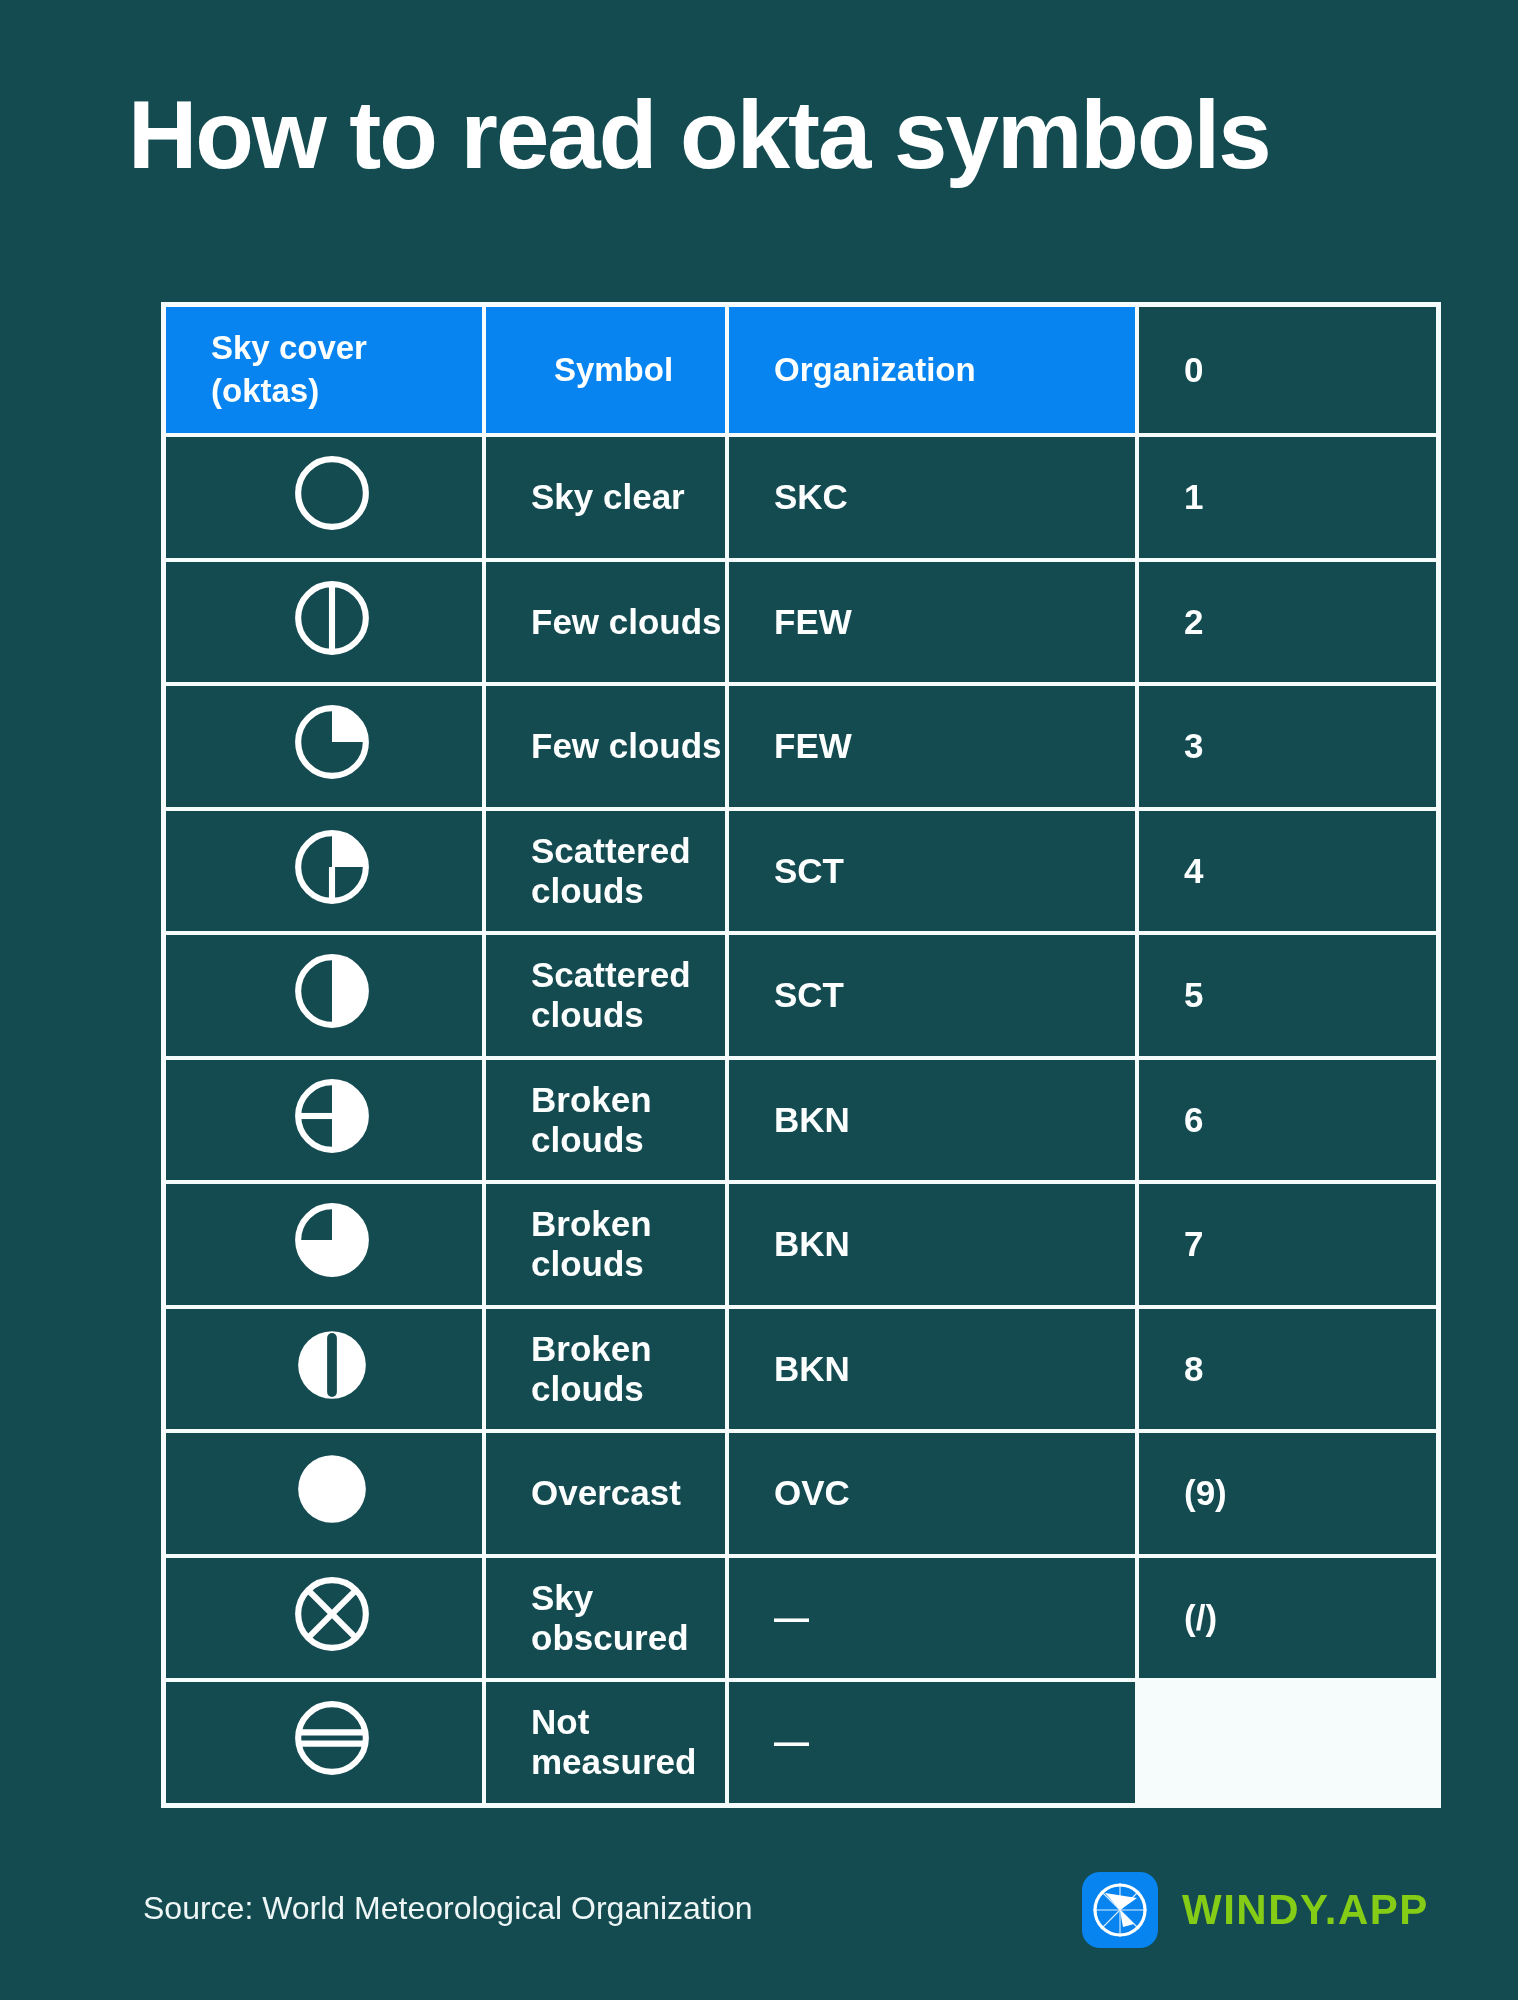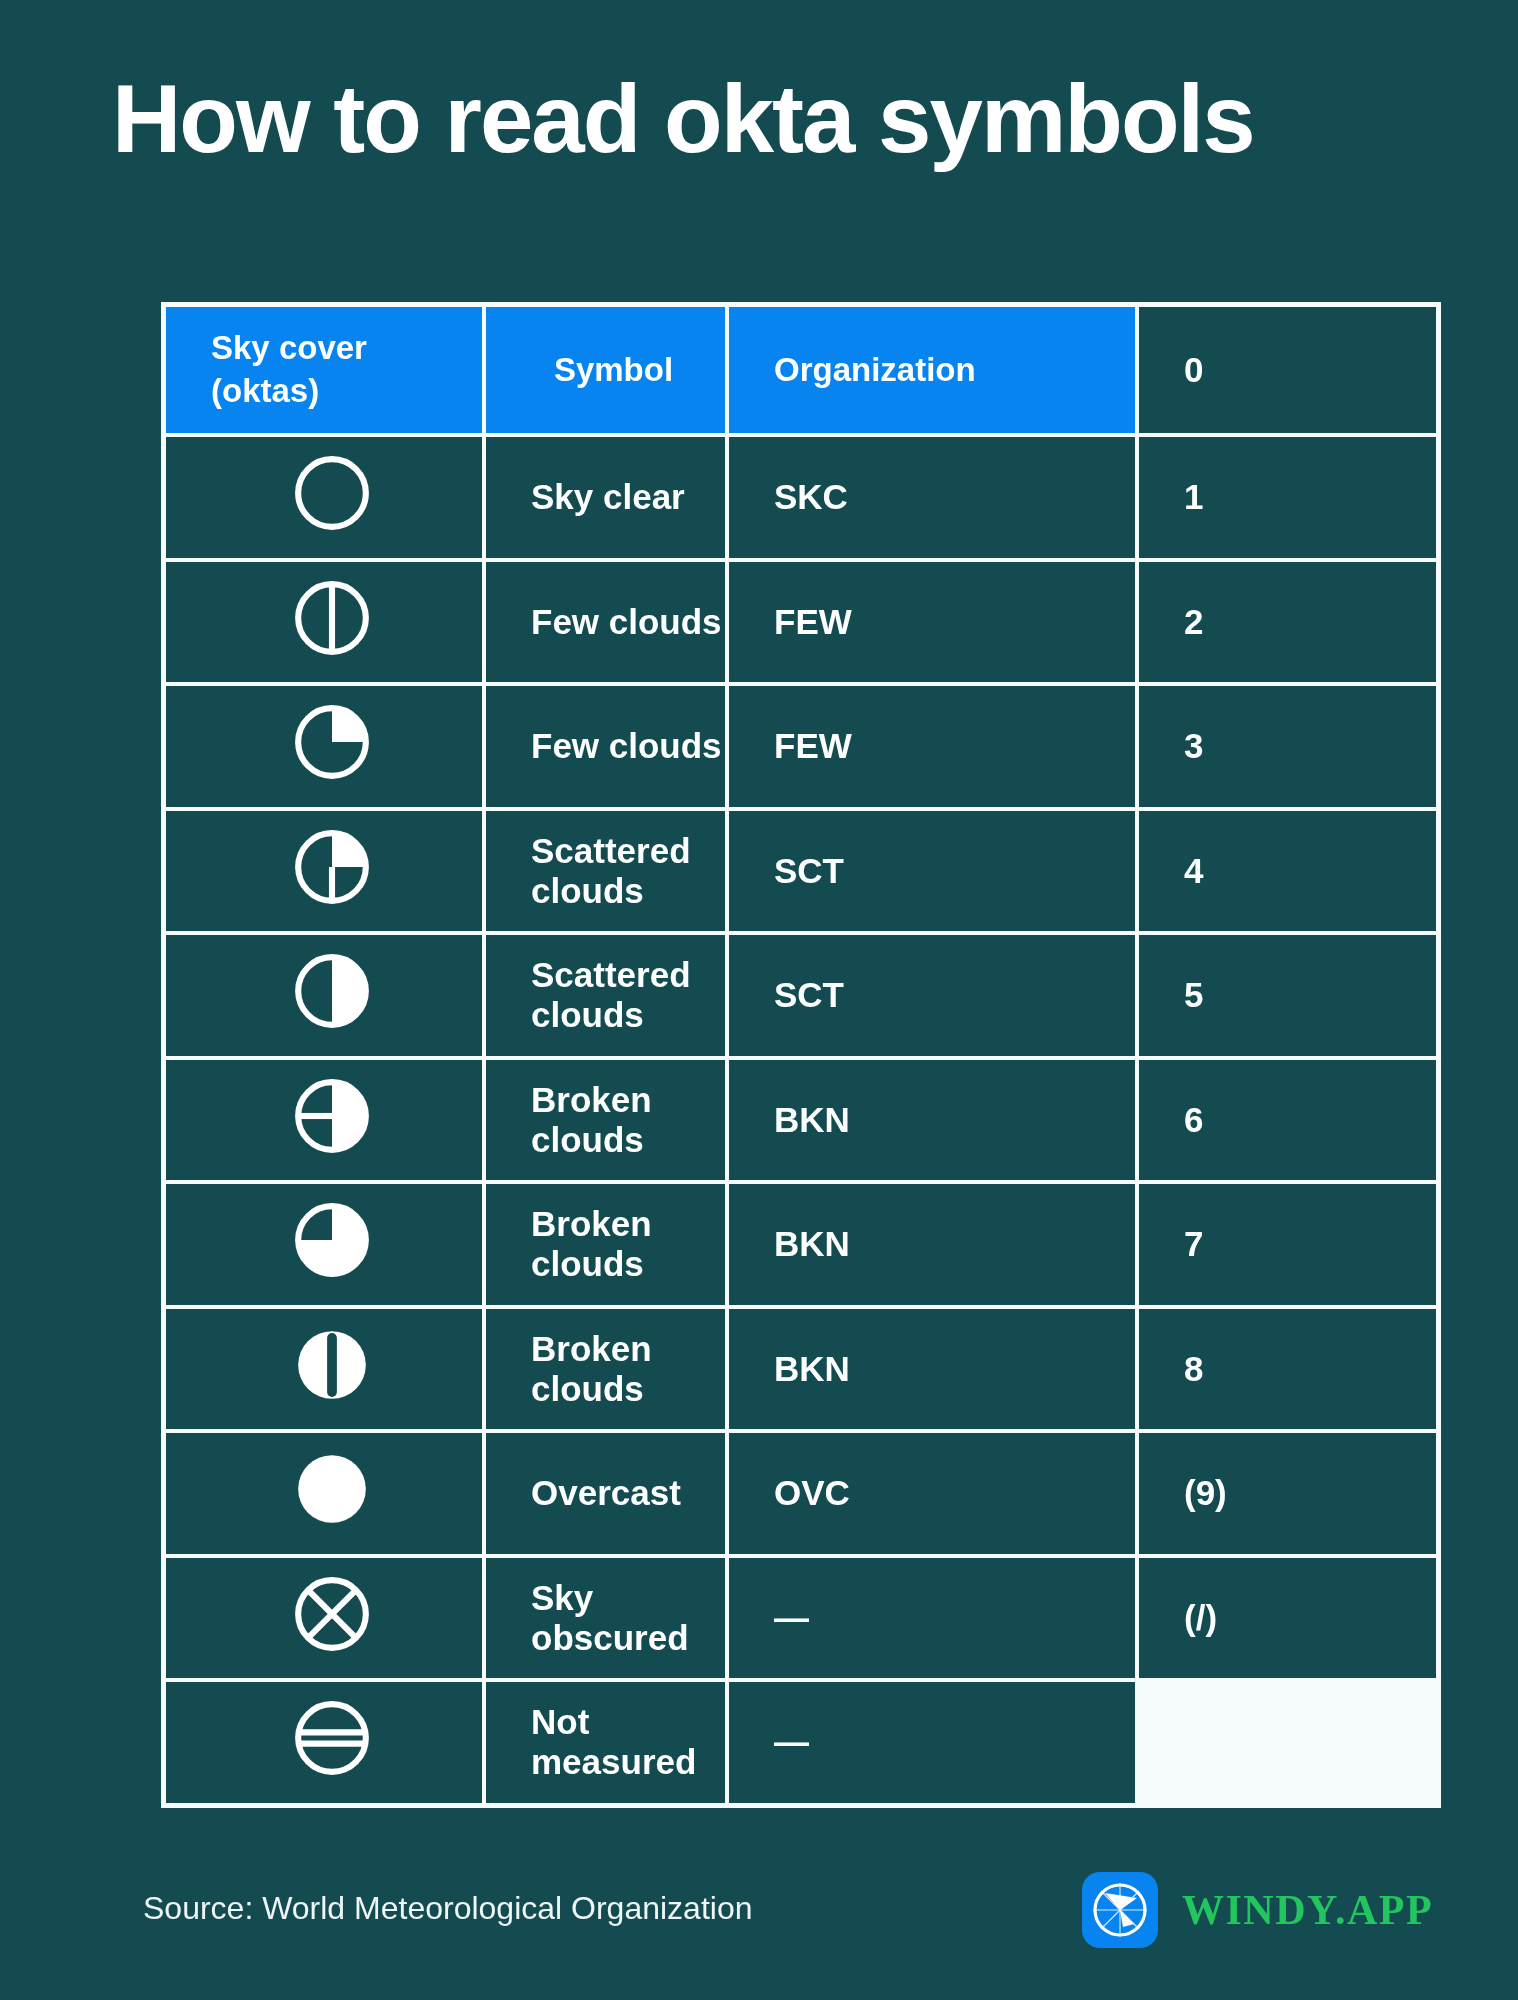--- a/index.html
+++ b/index.html
@@ -7,21 +7,21 @@
     position:relative;
     width:1518px;height:2000px;
     background:#134b51;
     font-family:"Liberation Sans", sans-serif;
     color:#ffffff;
     overflow:hidden;
   }
   .title{
     position:absolute;left:112px;top:64px;
     font-size:96px;font-weight:800;letter-spacing:-2px;
-    color:#ffffff;margin:0;text-align:right;
+    color:#ffffff;margin:16px;text-align:right;
   }
   .okta-table{
     position:absolute;left:115px;top:302px;
     box-sizing:border-box;
     width:1280px;
     display:grid;
     grid-template-columns:316px 239px 406px 297px;
     grid-template-rows:126px;
     grid-auto-rows:120.5px;
     gap:4px;
@@ -48,21 +48,21 @@
   .brand{
     position:absolute;left:1082px;top:1872px;height:76px;
     display:flex;align-items:center;gap:24px;
   }
   .app-icon{
     width:76px;height:76px;border-radius:18px;
     background:#0784f0;
     display:flex;align-items:center;justify-content:center;
   }
   .brand-name{
-    font-size:42px;font-weight:800;letter-spacing:1.5px;color:#22c55e;font-family:Liberation Serif, serif;
+    font-size:42px;font-weight:800;letter-spacing:1.5px;color:#84cc16;
   }
 </style>
 </head>
 <body>
 
 <div class="page">
 
   <h1 class="title">How to read okta symbols</h1>
 
   <div class="okta-table">

